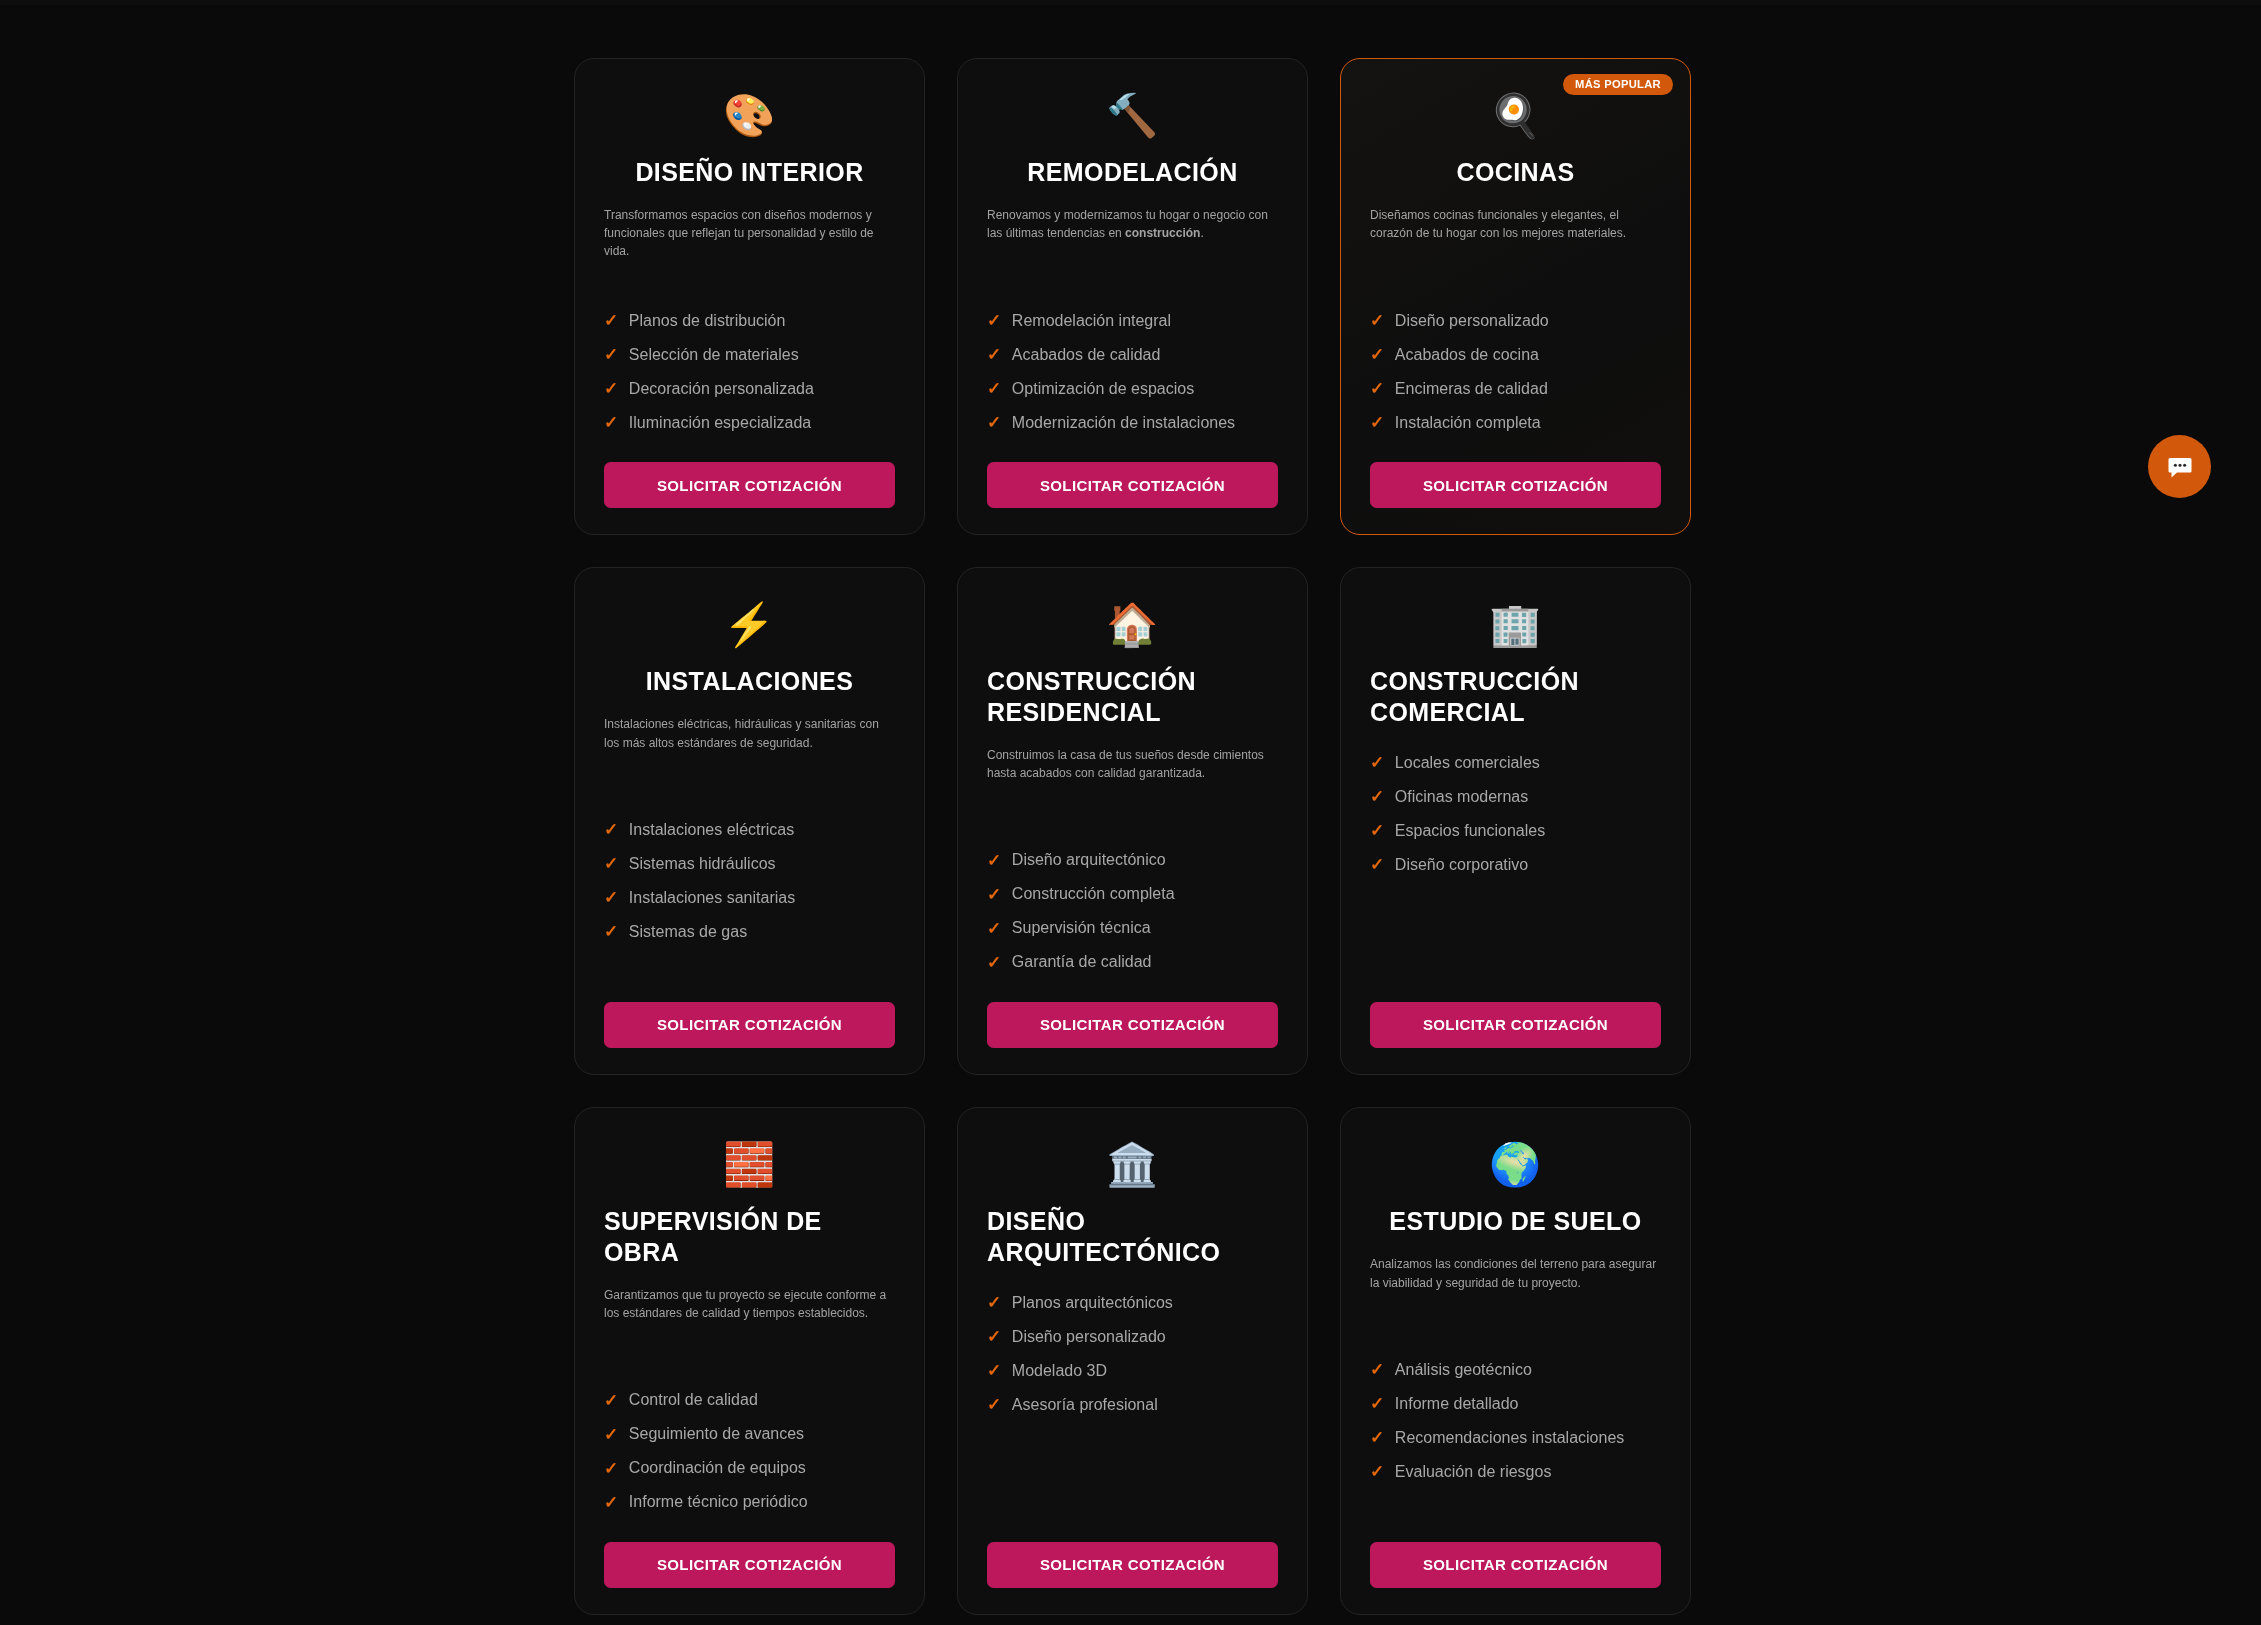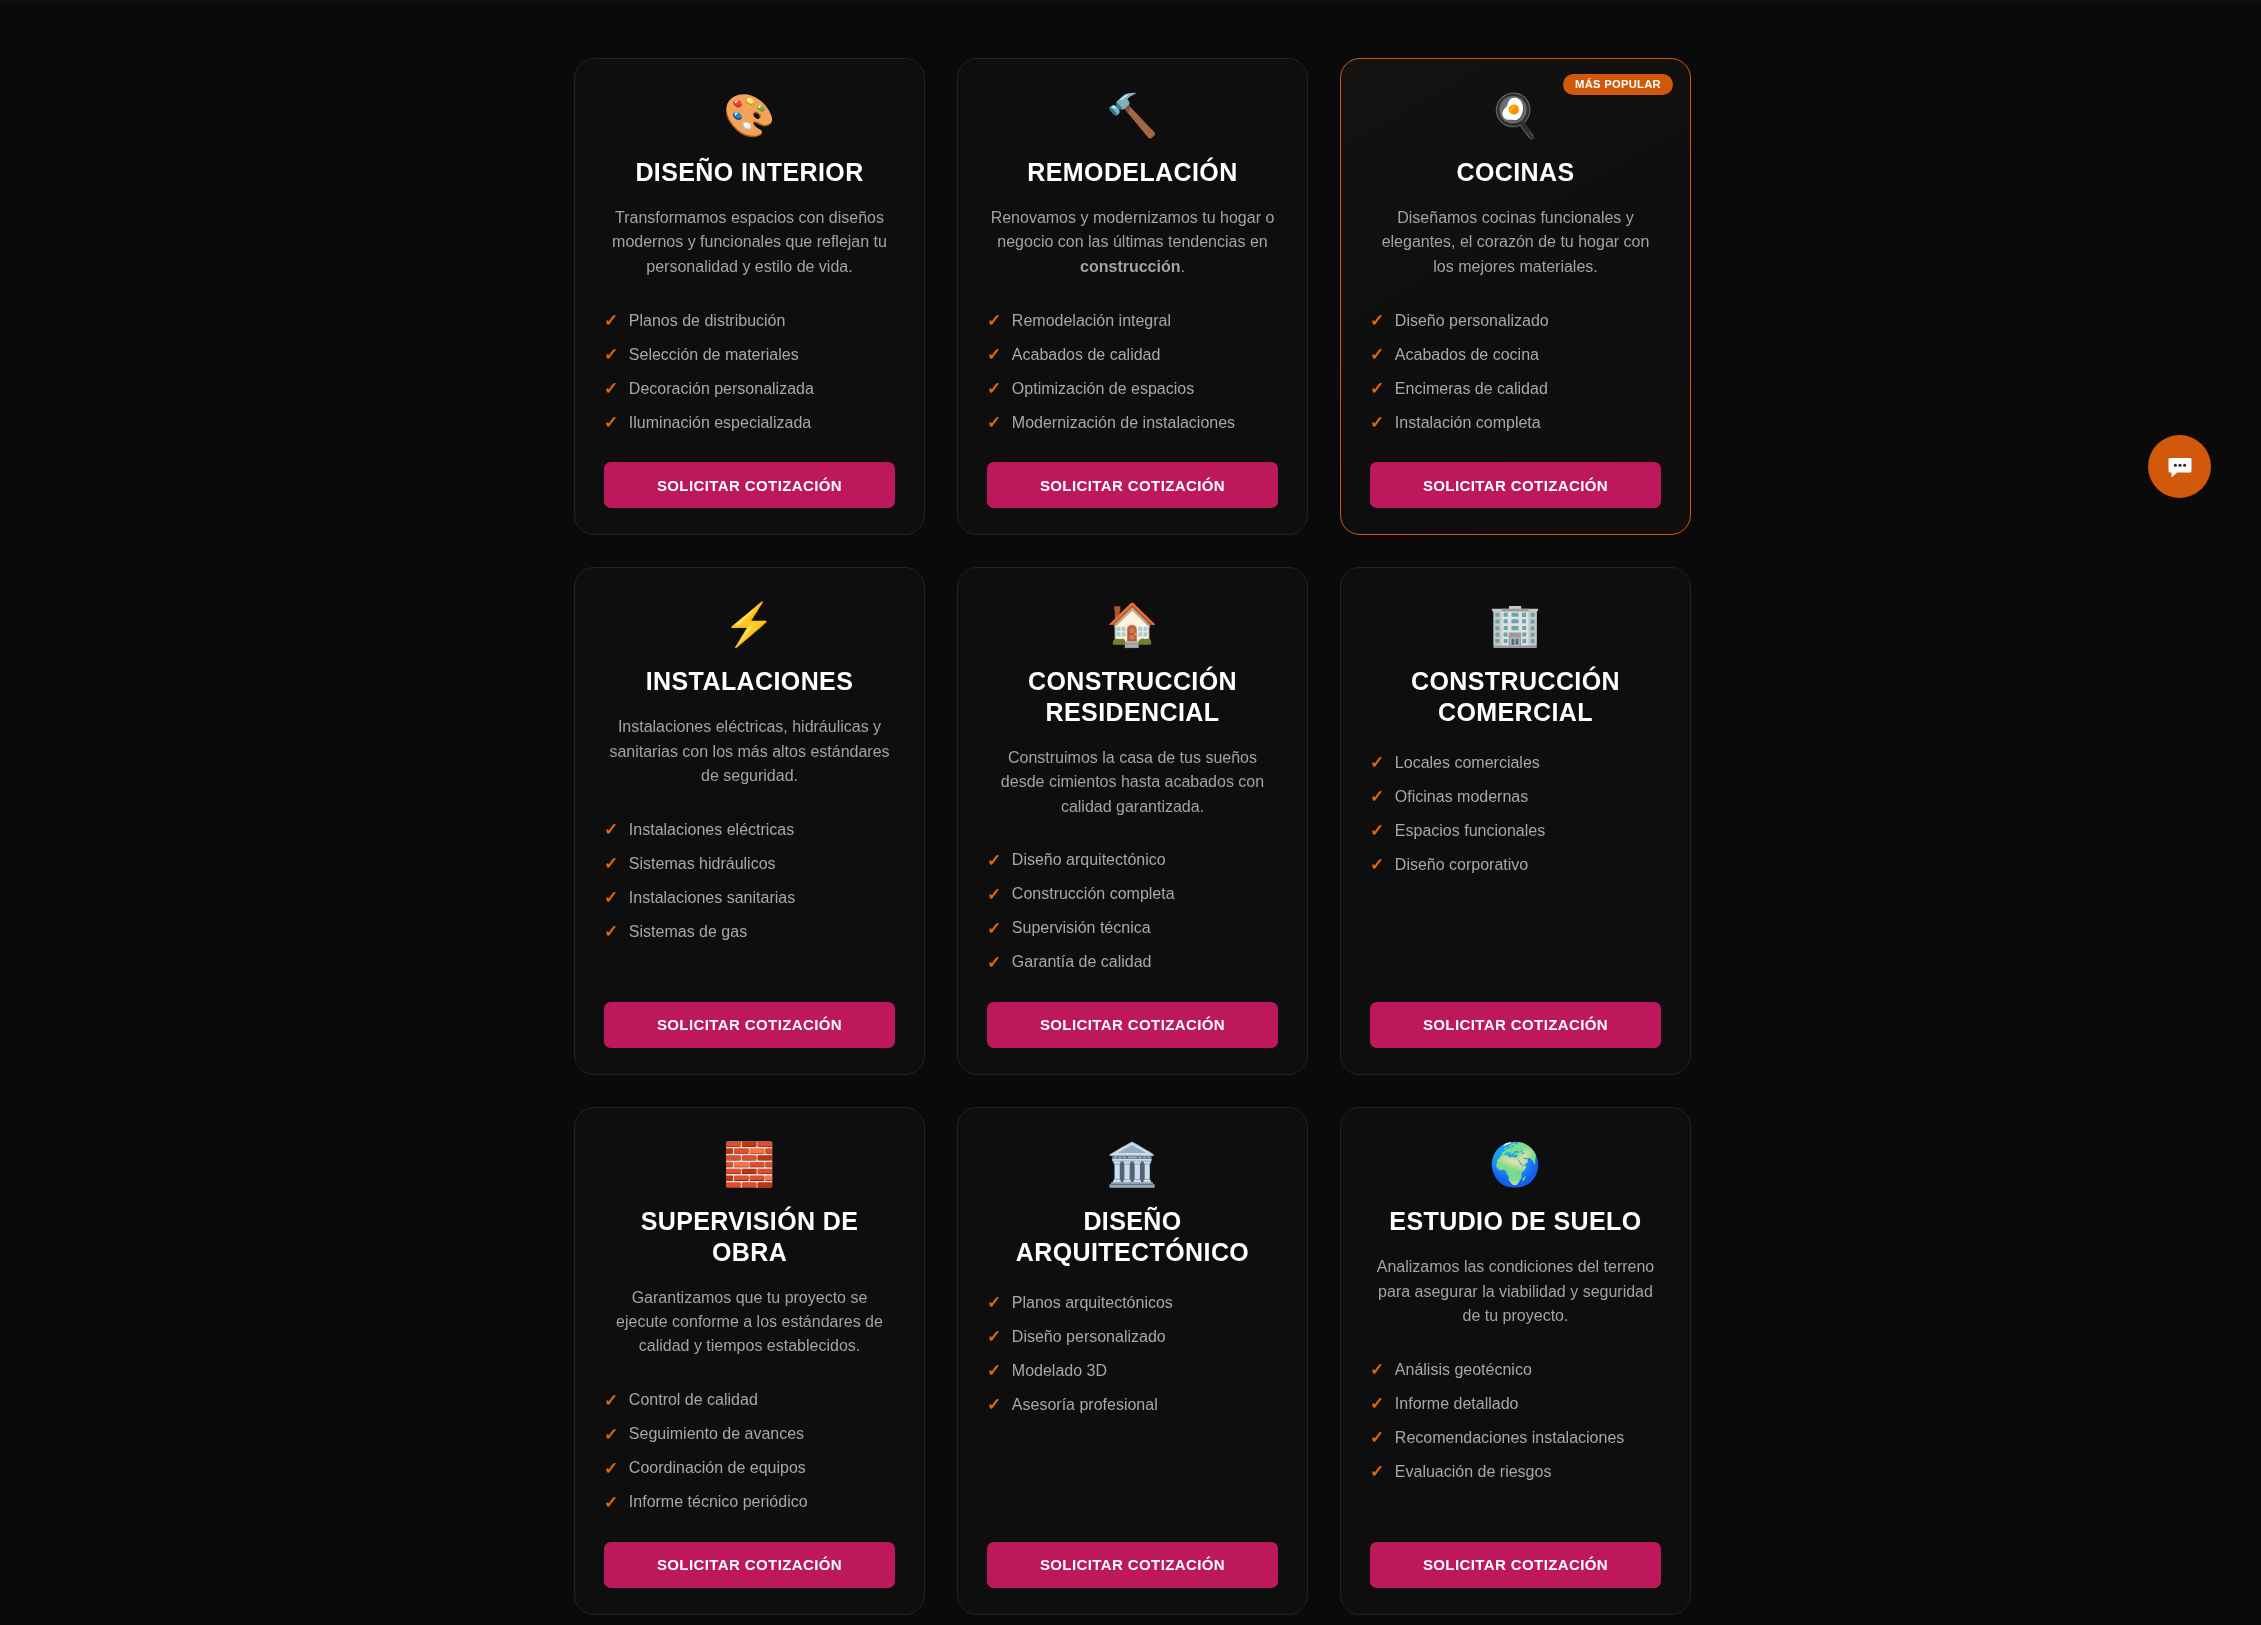--- a/index.html
+++ b/index.html
@@ -74,30 +74,29 @@
     align-items: center;
     justify-content: center;
     margin-bottom: 17px;
     user-select: none;
   }
 
   .card-title {
     font-size: 25px;
     font-weight: bold;
     letter-spacing: 0.4px;
-    text-align: center;
+    text-align: left;
     line-height: 1.22;
     margin-bottom: 18.5px;
     color: #ffffff;
   }
 
   .card-desc {
-    font-size: 16px;
+    font-size: 12px;
     line-height: 1.52;
-    text-align: center;
     color: #a3a3a3;
     margin-bottom: 22.5px;
     min-height: 75px;
   }
 
   .card-desc .hl {
     color: #a3a3a3;
     font-weight: bold;
   }
 

